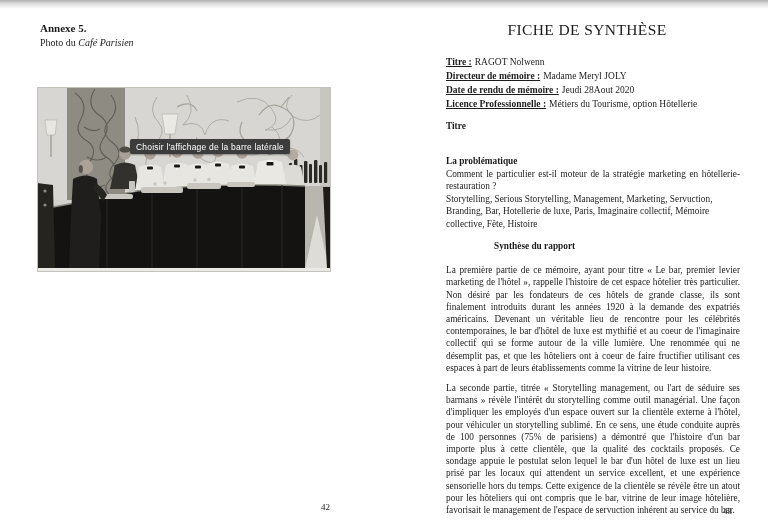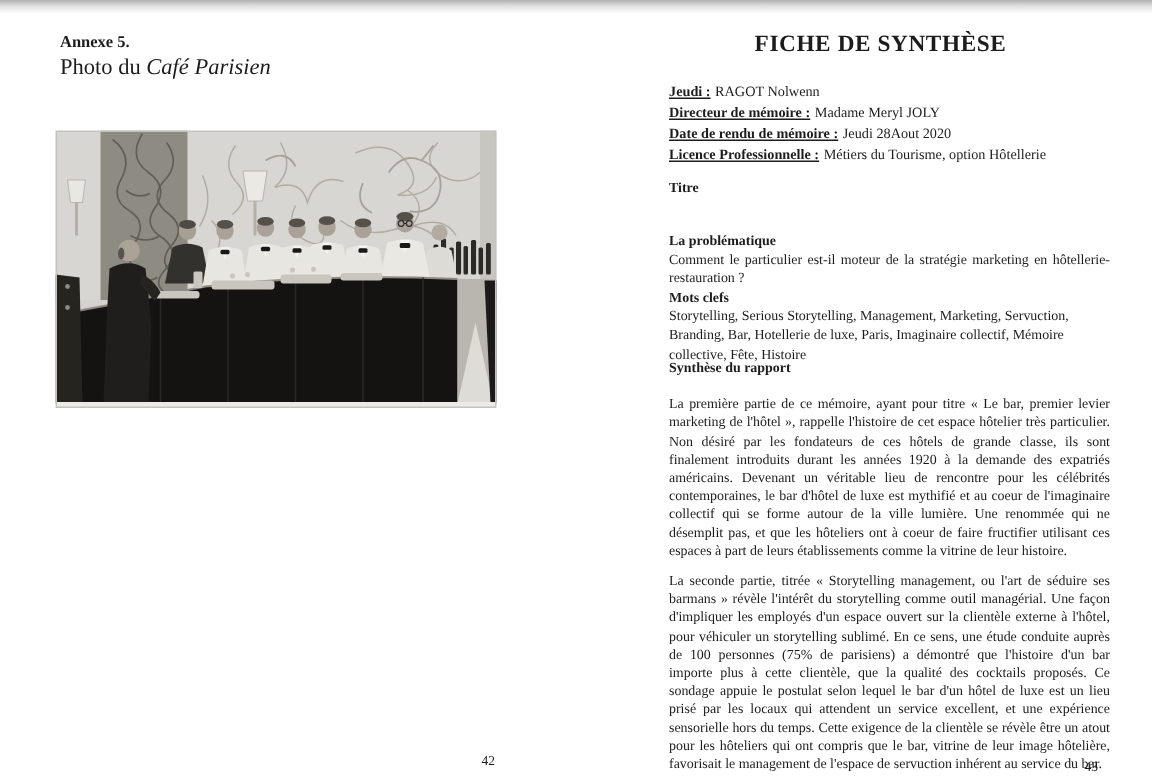--- a/index.html
+++ b/index.html
@@ -12,52 +12,52 @@
     position:absolute;top:0;left:0;width:768px;height:9px;
     background:linear-gradient(to bottom,#b0b0b0 0%,#dcdcdc 40%,rgba(255,255,255,0) 100%);
     pointer-events:none;
   }
   .page{position:absolute;top:14px;height:520px;}
   .page-left{left:0;width:384px;}
   .page-right{left:384px;width:384px;}
 
   
   .annex-title{position:absolute;left:40px;top:8px;font-size:11px;font-weight:bold;}
-  .photo-caption{position:absolute;left:40px;top:23px;font-size:15px;}
+  .photo-caption{position:absolute;left:40px;top:23px;font-size:10px;}
   .photo-caption .italic{font-style:italic;}
   .photo-wrap{position:absolute;left:37px;top:73px;width:294px;height:185px;}
   .photo-wrap svg{display:block;}
   .tooltip{
     position:absolute;left:93px;top:52px;
     font-family:"Liberation Sans", sans-serif;font-size:8.5px;line-height:10px;
     padding:2.5px 6px;border-radius:2px;white-space:nowrap;letter-spacing:.2px;
     background:#3c3c3c;color:#fff;box-shadow:0 1px 2px rgba(0,0,0,.35);
   }
   .pagenum{font-size:9px;position:absolute;}
   .pagenum-left{left:321px;top:488px;}
   .pagenum-right{left:339px;top:492px;}
 
   
   .doc-title{
     position:absolute;left:56px;top:7px;width:294px;text-align:center;
-    font-size:15.5px;letter-spacing:.4px;font-weight:700;
+    font-size:15.5px;letter-spacing:.4px;font-weight:400;
   }
   .fields{position:absolute;left:62px;top:41px;width:294px;font-size:9.5px;line-height:14px;}
   .field-label{font-weight:bold;text-decoration:underline;}
   .field-value{margin-left:3px;}
 
   .sec{position:absolute;left:62px;width:294px;font-size:9.3px;}
   .sec-heading{font-weight:bold;}
   .sec-titre{top:105px;line-height:14px;}
   .sec-prob{top:141px;line-height:12.6px;font-family:Liberation Serif, serif;}
   .sec-prob .just, .synthese .just{
     text-align:justify;text-align-last:left;
   }
   .synthese{top:226px;line-height:12.2px;}
-  .synthese .sec-heading{margin-bottom:12px;}
+  .synthese .sec-heading{margin-bottom:12px;margin-left:48px;}
   .synthese p{margin:0 0 8px 0;}
 </style>
 </head>
 <body>
 
 <div class="top-shade"></div>
 
 <div class="page page-left">
   <div class="annex-title">Annexe 5.</div>
   <div class="photo-caption">
@@ -195,51 +195,51 @@
       <circle cx="8" cy="104" r="1.6" fill="#8d8a84"></circle>
         <circle cx="8" cy="118" r="1.6" fill="#8d8a84"></circle>
 
       <rect x="268" y="99" width="26" height="83" fill="#b9b6b0"></rect>
       <path d="M268,182 L280,128 L292,182 Z" fill="#dedcd6"></path>
       <path d="M286,100 L294,100 L294,182 L290,182 Z" fill="#1c1b19"></path>
 
       <rect x="0" y="181" width="294" height="4" fill="#eceae6"></rect>
       <rect x="0.5" y="0.5" width="293" height="184" fill="none" stroke="#c4c2bd" stroke-width="1"></rect>
     </svg>
+    <div class="tooltip" style="background: rgb(60, 60, 60); color: rgb(255, 255, 255);">Choisir l'affichage de la barre latérale</div>
   </div>
 
   <div class="pagenum pagenum-left">42</div>
 </div>
 
 <div class="page page-right">
   <div class="doc-title">FICHE DE SYNTHÈSE</div>
 
   <div class="fields">
     <div>
-      <span class="field-label">Jeudi :</span><span class="field-value">RAGOT Nolwenn</span>
+      <span class="field-label">Titre :</span><span class="field-value">RAGOT Nolwenn</span>
     </div>
     <div>
       <span class="field-label">Directeur de mémoire :</span><span class="field-value">Madame Meryl JOLY</span>
     </div>
     <div>
       <span class="field-label">Date de rendu de mémoire :</span><span class="field-value">Jeudi 28Aout 2020</span>
     </div>
     <div>
       <span class="field-label">Licence Professionnelle :</span><span class="field-value">Métiers du Tourisme, option Hôtellerie</span>
     </div>
   </div>
 
   <div class="sec sec-titre">
     <div class="sec-heading">Titre</div>
   </div>
 
   <div class="sec sec-prob">
     <div class="sec-heading">La problématique</div>
     <div class="just">Comment le particulier est-il moteur de la stratégie marketing en hôtellerie-restauration ?</div>
-    <div class="sec-heading">Mots clefs</div>
     <div>Storytelling, Serious Storytelling, Management, Marketing, Servuction, Branding, Bar, Hotellerie de luxe, Paris, Imaginaire collectif, Mémoire collective, Fête, Histoire</div>
   </div>
 
   <div class="sec synthese">
     <div class="sec-heading">Synthèse du rapport</div>
     <p class="just">La première partie de ce mémoire, ayant pour titre «  Le bar, premier levier marketing de l'hôtel », rappelle l'histoire de cet espace hôtelier très particulier. Non désiré par les fondateurs de ces hôtels de grande classe, ils sont finalement introduits durant les années 1920 à la demande des expatriés américains. Devenant un véritable lieu de rencontre pour les célébrités contemporaines, le bar d'hôtel de luxe est mythifié et au coeur de l'imaginaire collectif qui se forme autour de la ville lumière. Une renommée qui ne désemplit pas, et que les hôteliers ont à coeur de faire fructifier utilisant ces espaces à part de leurs établissements comme la vitrine de leur histoire.</p>
     <p class="just">La seconde partie, titrée « Storytelling management, ou l'art de séduire ses barmans » révèle l'intérêt du storytelling comme outil managérial. Une façon d'impliquer les employés d'un espace ouvert sur la clientèle externe à l'hôtel, pour véhiculer un storytelling sublimé. En ce sens, une étude conduite auprès de 100 personnes (75% de parisiens) a démontré que l'histoire d'un bar importe plus à cette clientèle, que la qualité des cocktails proposés. Ce sondage appuie le postulat selon lequel le bar d'un hôtel de luxe est un lieu prisé par les locaux qui attendent un service excellent, et une expérience sensorielle hors du temps. Cette exigence de la clientèle se révèle être un atout pour les hôteliers qui ont compris que le bar, vitrine de leur image hôtelière, favorisait le management de l'espace de servuction inhérent au service du bar.</p>
   </div>
 
   <div class="pagenum pagenum-right">43</div>

